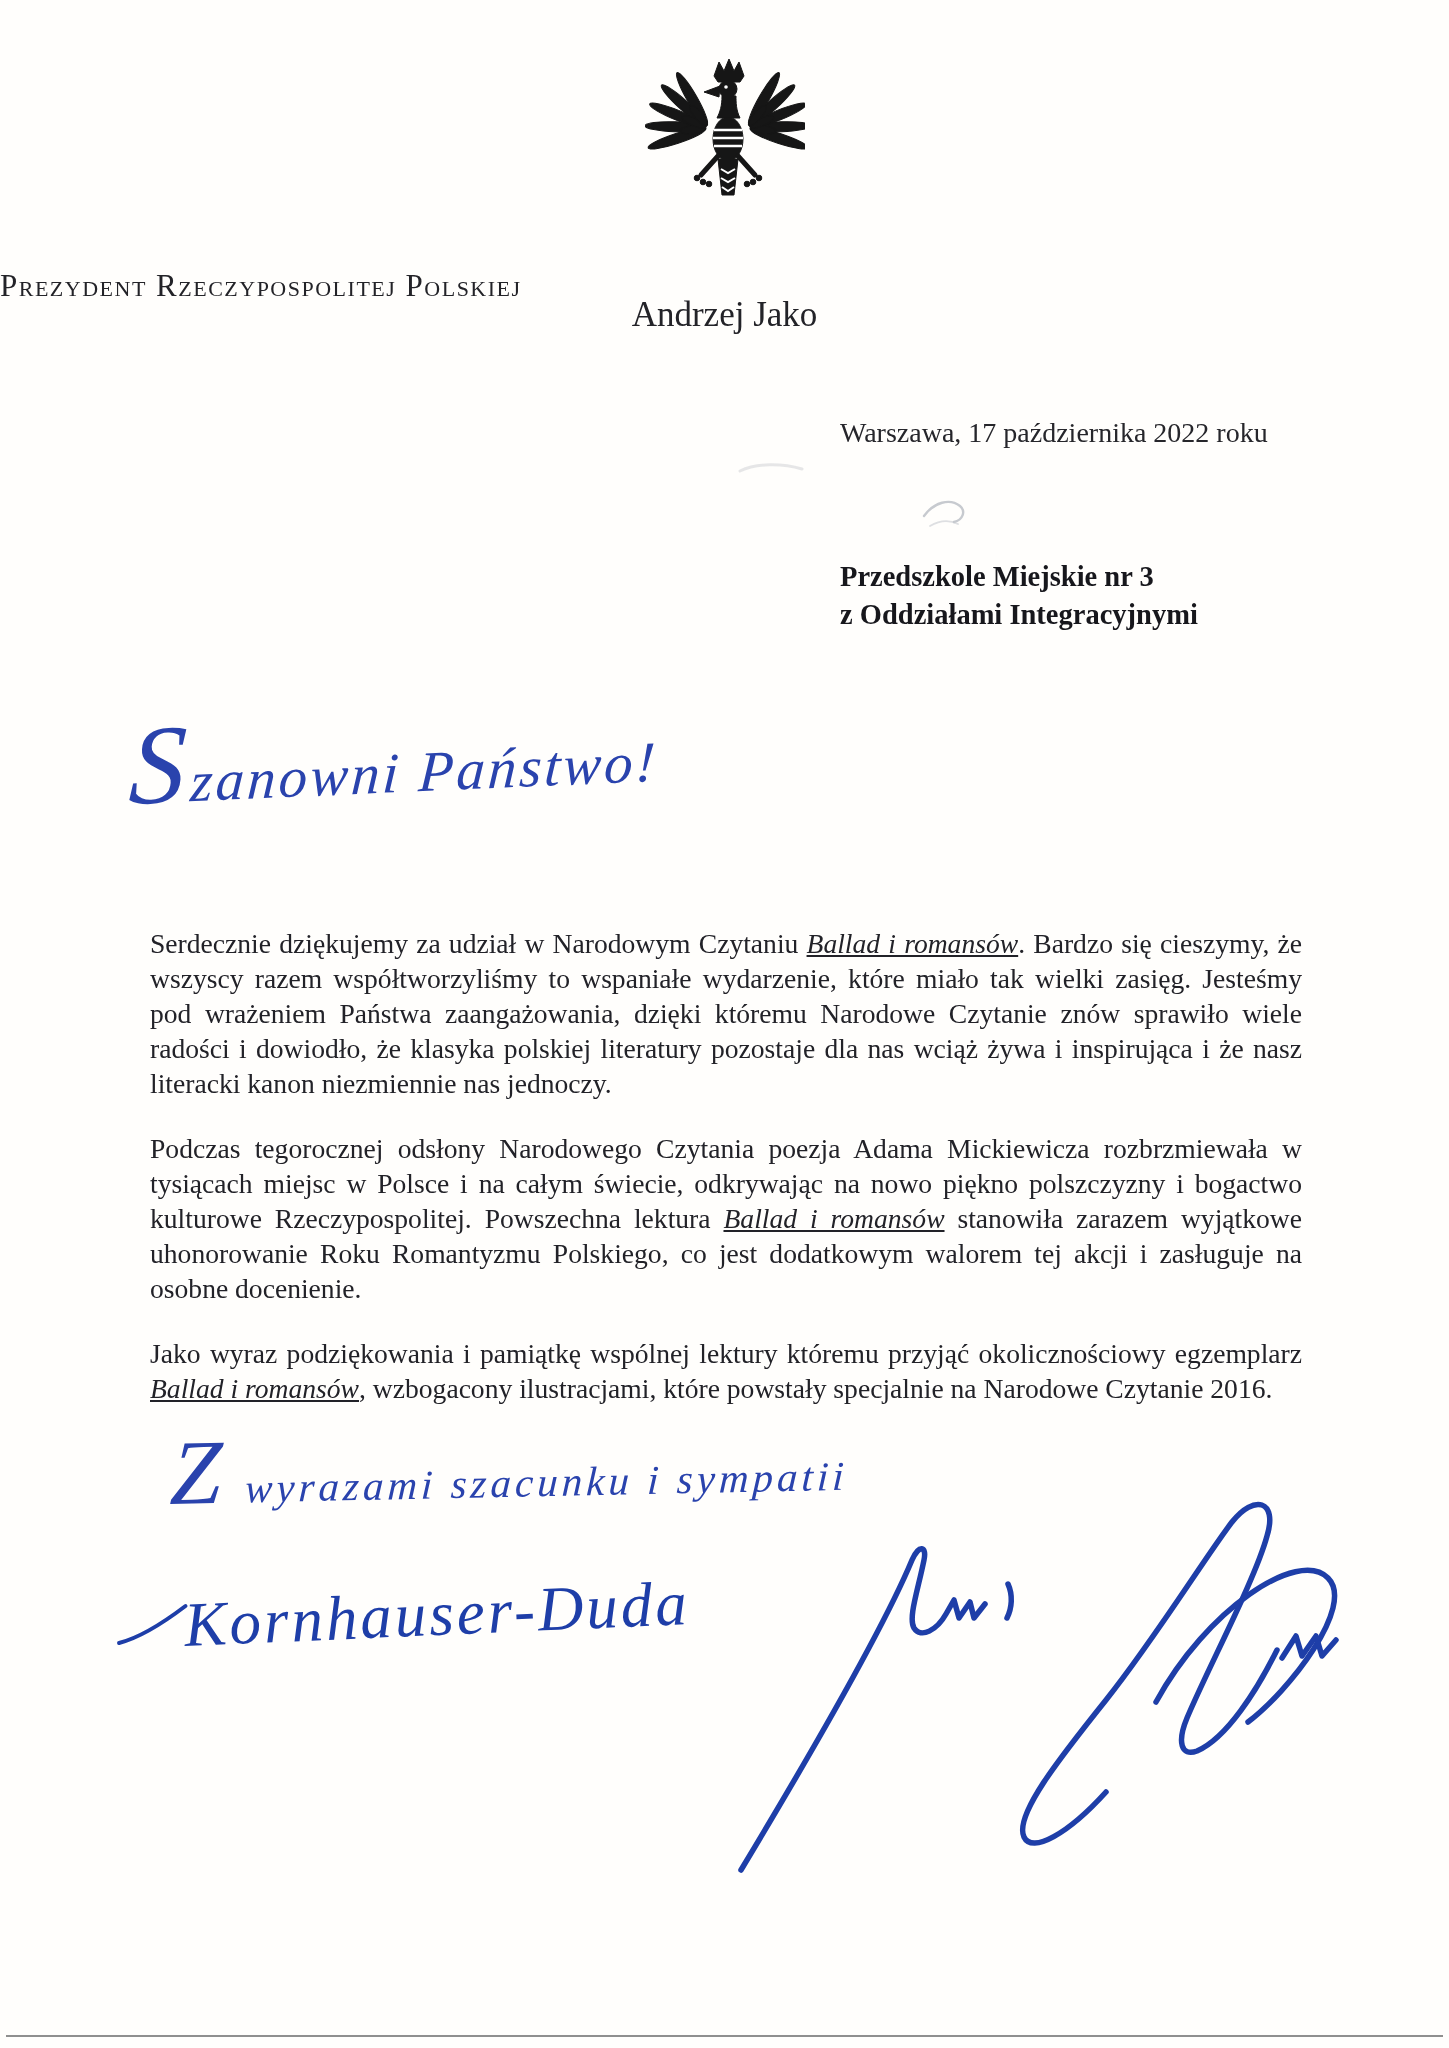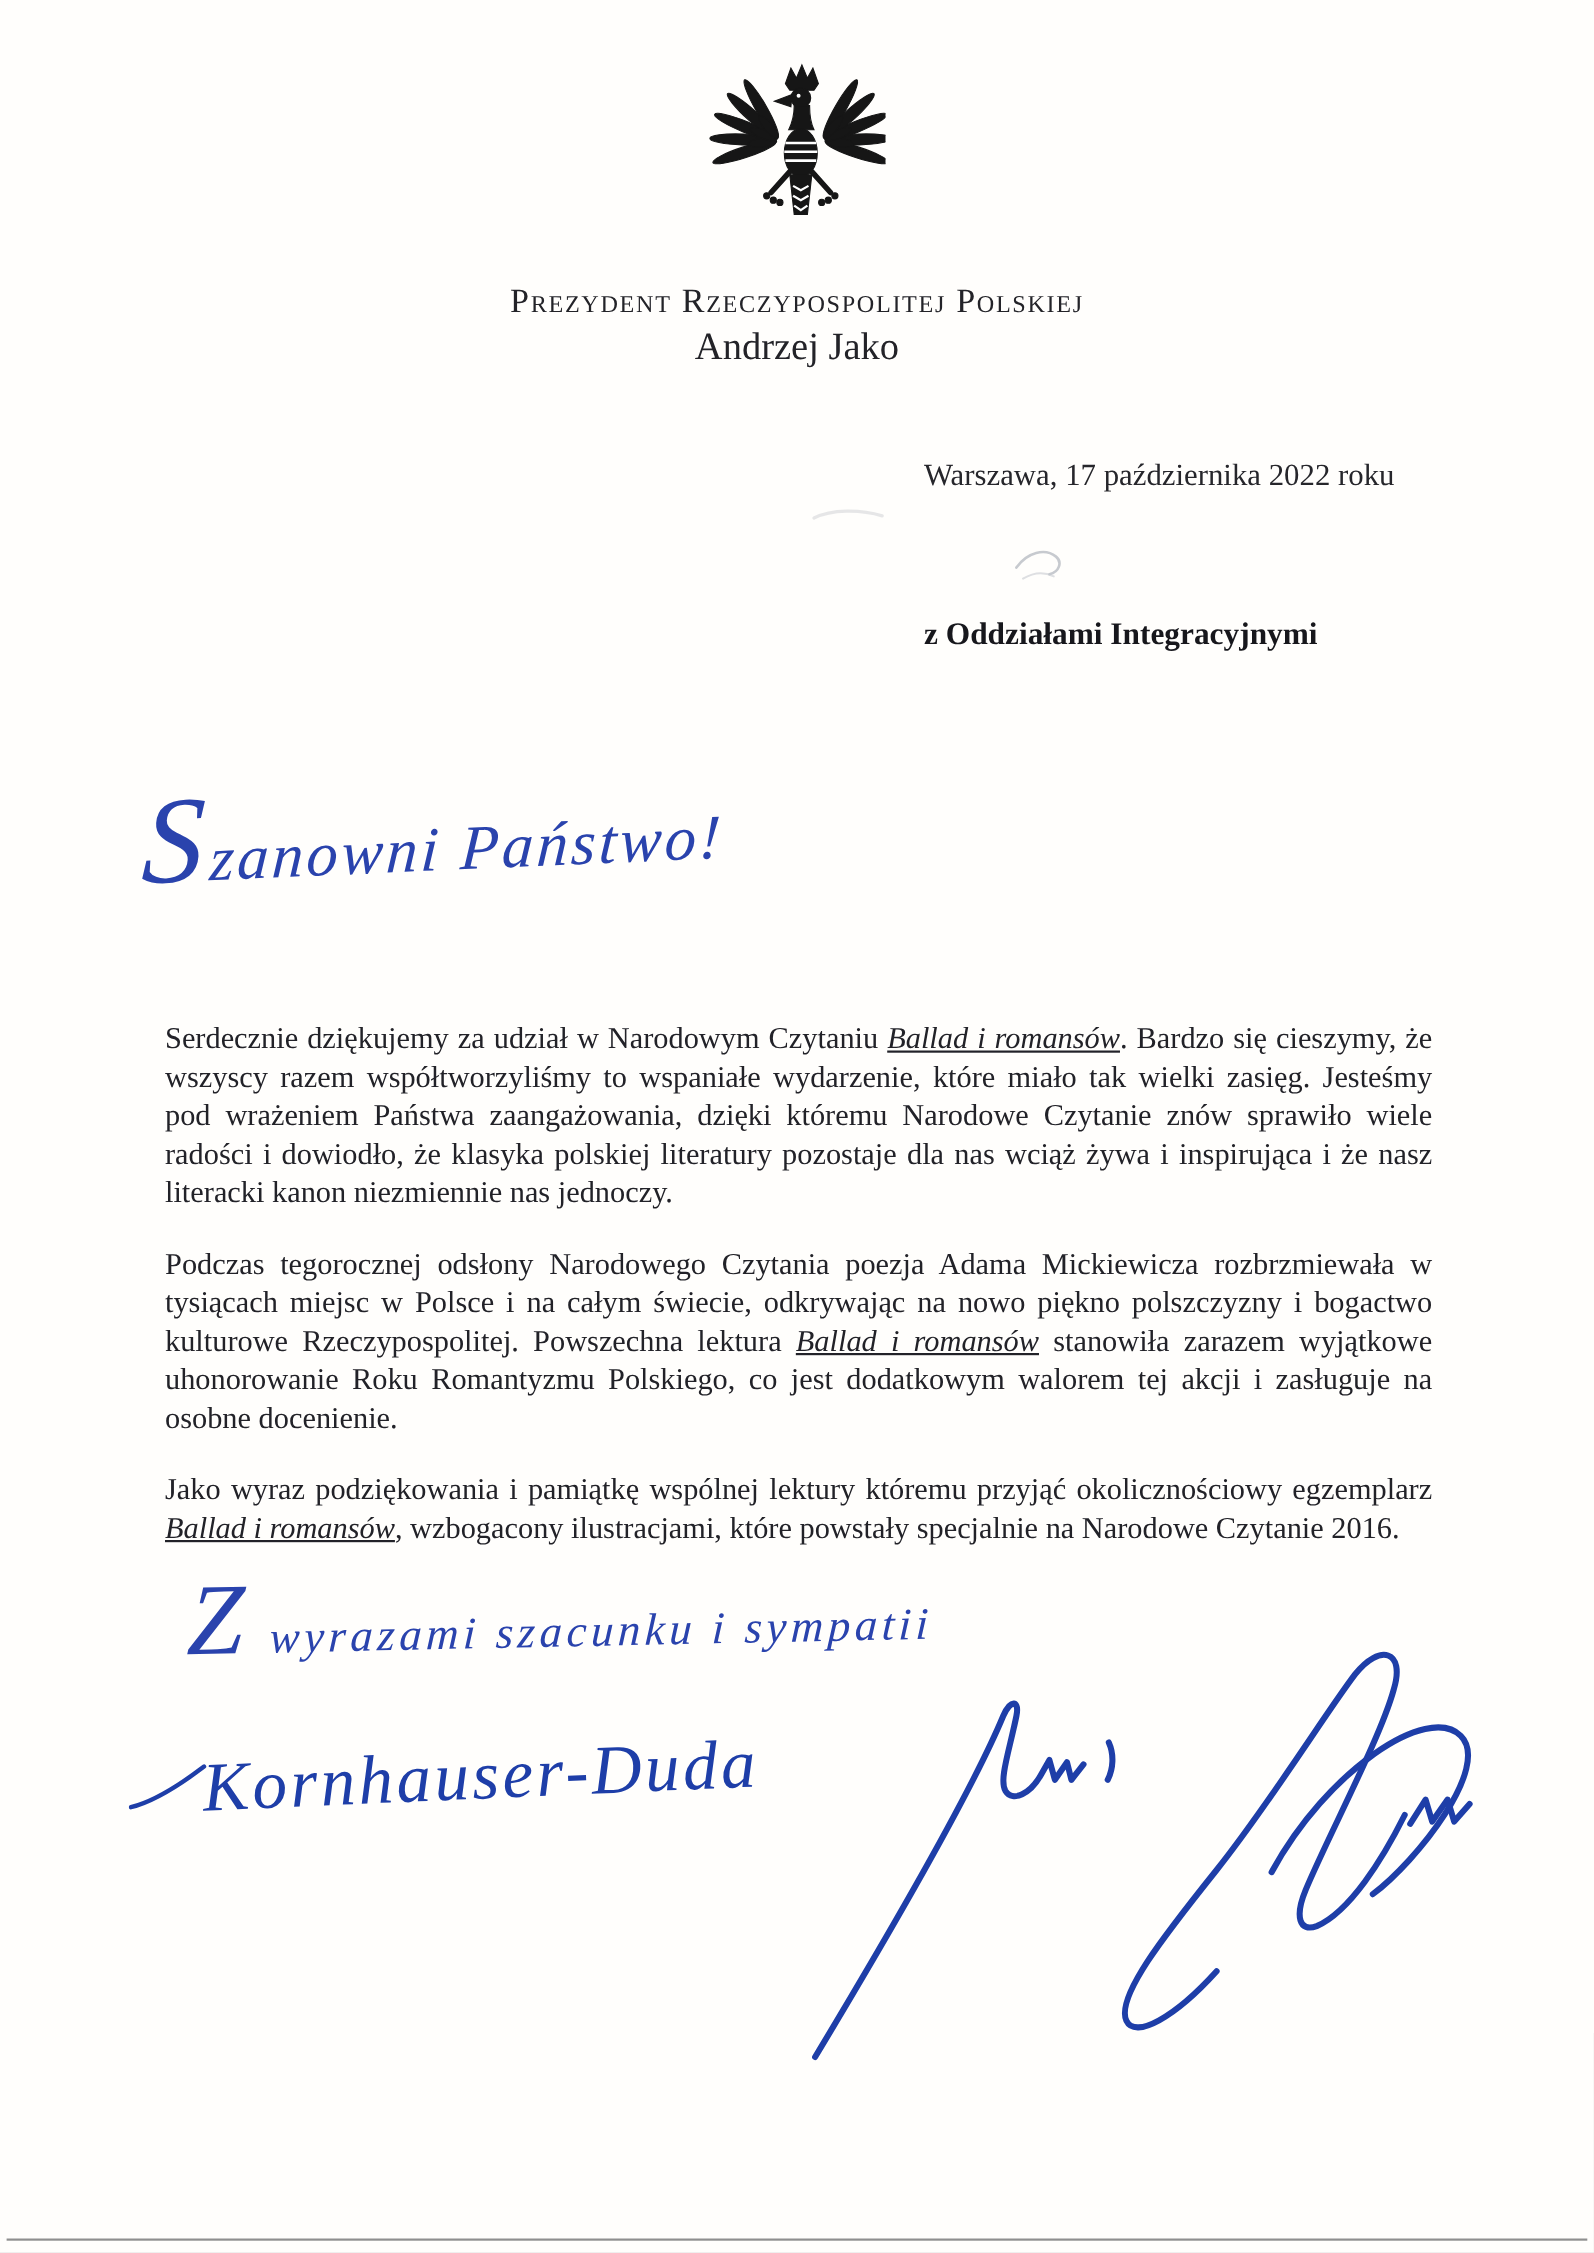--- a/index.html
+++ b/index.html
@@ -8,22 +8,21 @@
     width:1449px;height:2048px;
     margin:0 auto;
     background:var(--paper,#fffefc);
     font-family:"Liberation Serif","DejaVu Serif",serif;
     color:var(--ink-black,#1f1f23);
     overflow:hidden;
   }
   
   .emblem{position:absolute;left:645px;top:54px;width:160px;height:182px;}
   .office-title{
-    position:absolute;left:0;top:256px;width:100%;
-    text-align:center;
+    position:absolute;left:0;top:268px;width:100%;
     font-variant:small-caps;
     font-size:31px;letter-spacing:1.5px;
     color:#232328;
   }
   .president-name{
     position:absolute;left:0;top:295px;width:100%;
     text-align:center;font-size:35px;color:#232328;
   }
   .dateline{
     position:absolute;left:840px;top:417px;
@@ -138,20 +137,21 @@
 
   <svg class="pencil-mark" width="52" height="52" viewBox="0 0 52 52" aria-hidden="true">
     <path d="M6 38 C 16 24 32 20 42 28 C 48 33 45 42 36 44" fill="none" stroke="#9aa0ab" stroke-width="2.4" stroke-linecap="round"></path>
     <path d="M12 48 C 22 42 32 42 40 46" fill="none" stroke="#9aa0ab" stroke-width="1.8" stroke-linecap="round" opacity=".6"></path>
   </svg>
   <svg class="pencil-mark-2" width="70" height="24" viewBox="0 0 70 24" aria-hidden="true">
     <path d="M4 16 C 20 8 46 8 66 14" fill="none" stroke="#a8acb4" stroke-width="3" stroke-linecap="round"></path>
   </svg>
 
   <div class="addressee">
+    <div>Przedszkole Miejskie nr 3</div>
     <div>z Oddziałami Integracyjnymi</div>
   </div>
 
   <div class="handwriting greeting">Szanowni Państwo!</div>
 
   <div class="body-text">
     <p><span>Serdecznie dziękujemy za udział w Narodowym Czytaniu </span><em>Ballad i romansów</em><span>. Bardzo się cieszymy, że wszyscy razem współtworzyliśmy to wspaniałe wydarzenie, które miało tak wielki zasięg. Jesteśmy pod wrażeniem Państwa zaangażowania, dzięki któremu Narodowe Czytanie znów sprawiło wiele radości i dowiodło, że klasyka polskiej literatury pozostaje dla nas wciąż żywa i inspirująca i że nasz literacki kanon niezmiennie nas jednoczy.</span></p>
     <p><span>Podczas tegorocznej odsłony Narodowego Czytania poezja Adama Mickiewicza rozbrzmiewała w tysiącach miejsc w Polsce i na całym świecie, odkrywając na nowo piękno polszczyzny i bogactwo kulturowe Rzeczypospolitej. Powszechna lektura </span><em>Ballad i romansów</em><span> stanowiła zarazem wyjątkowe uhonorowanie Roku Romantyzmu Polskiego, co jest dodatkowym walorem tej akcji i zasługuje na osobne docenienie.</span></p>
     <p><span>Jako wyraz podziękowania i pamiątkę wspólnej lektury któremu przyjąć okolicznościowy egzemplarz </span><em>Ballad i romansów</em><span>, wzbogacony ilustracjami, które powstały specjalnie na Narodowe Czytanie 2016.</span></p>
   </div>

